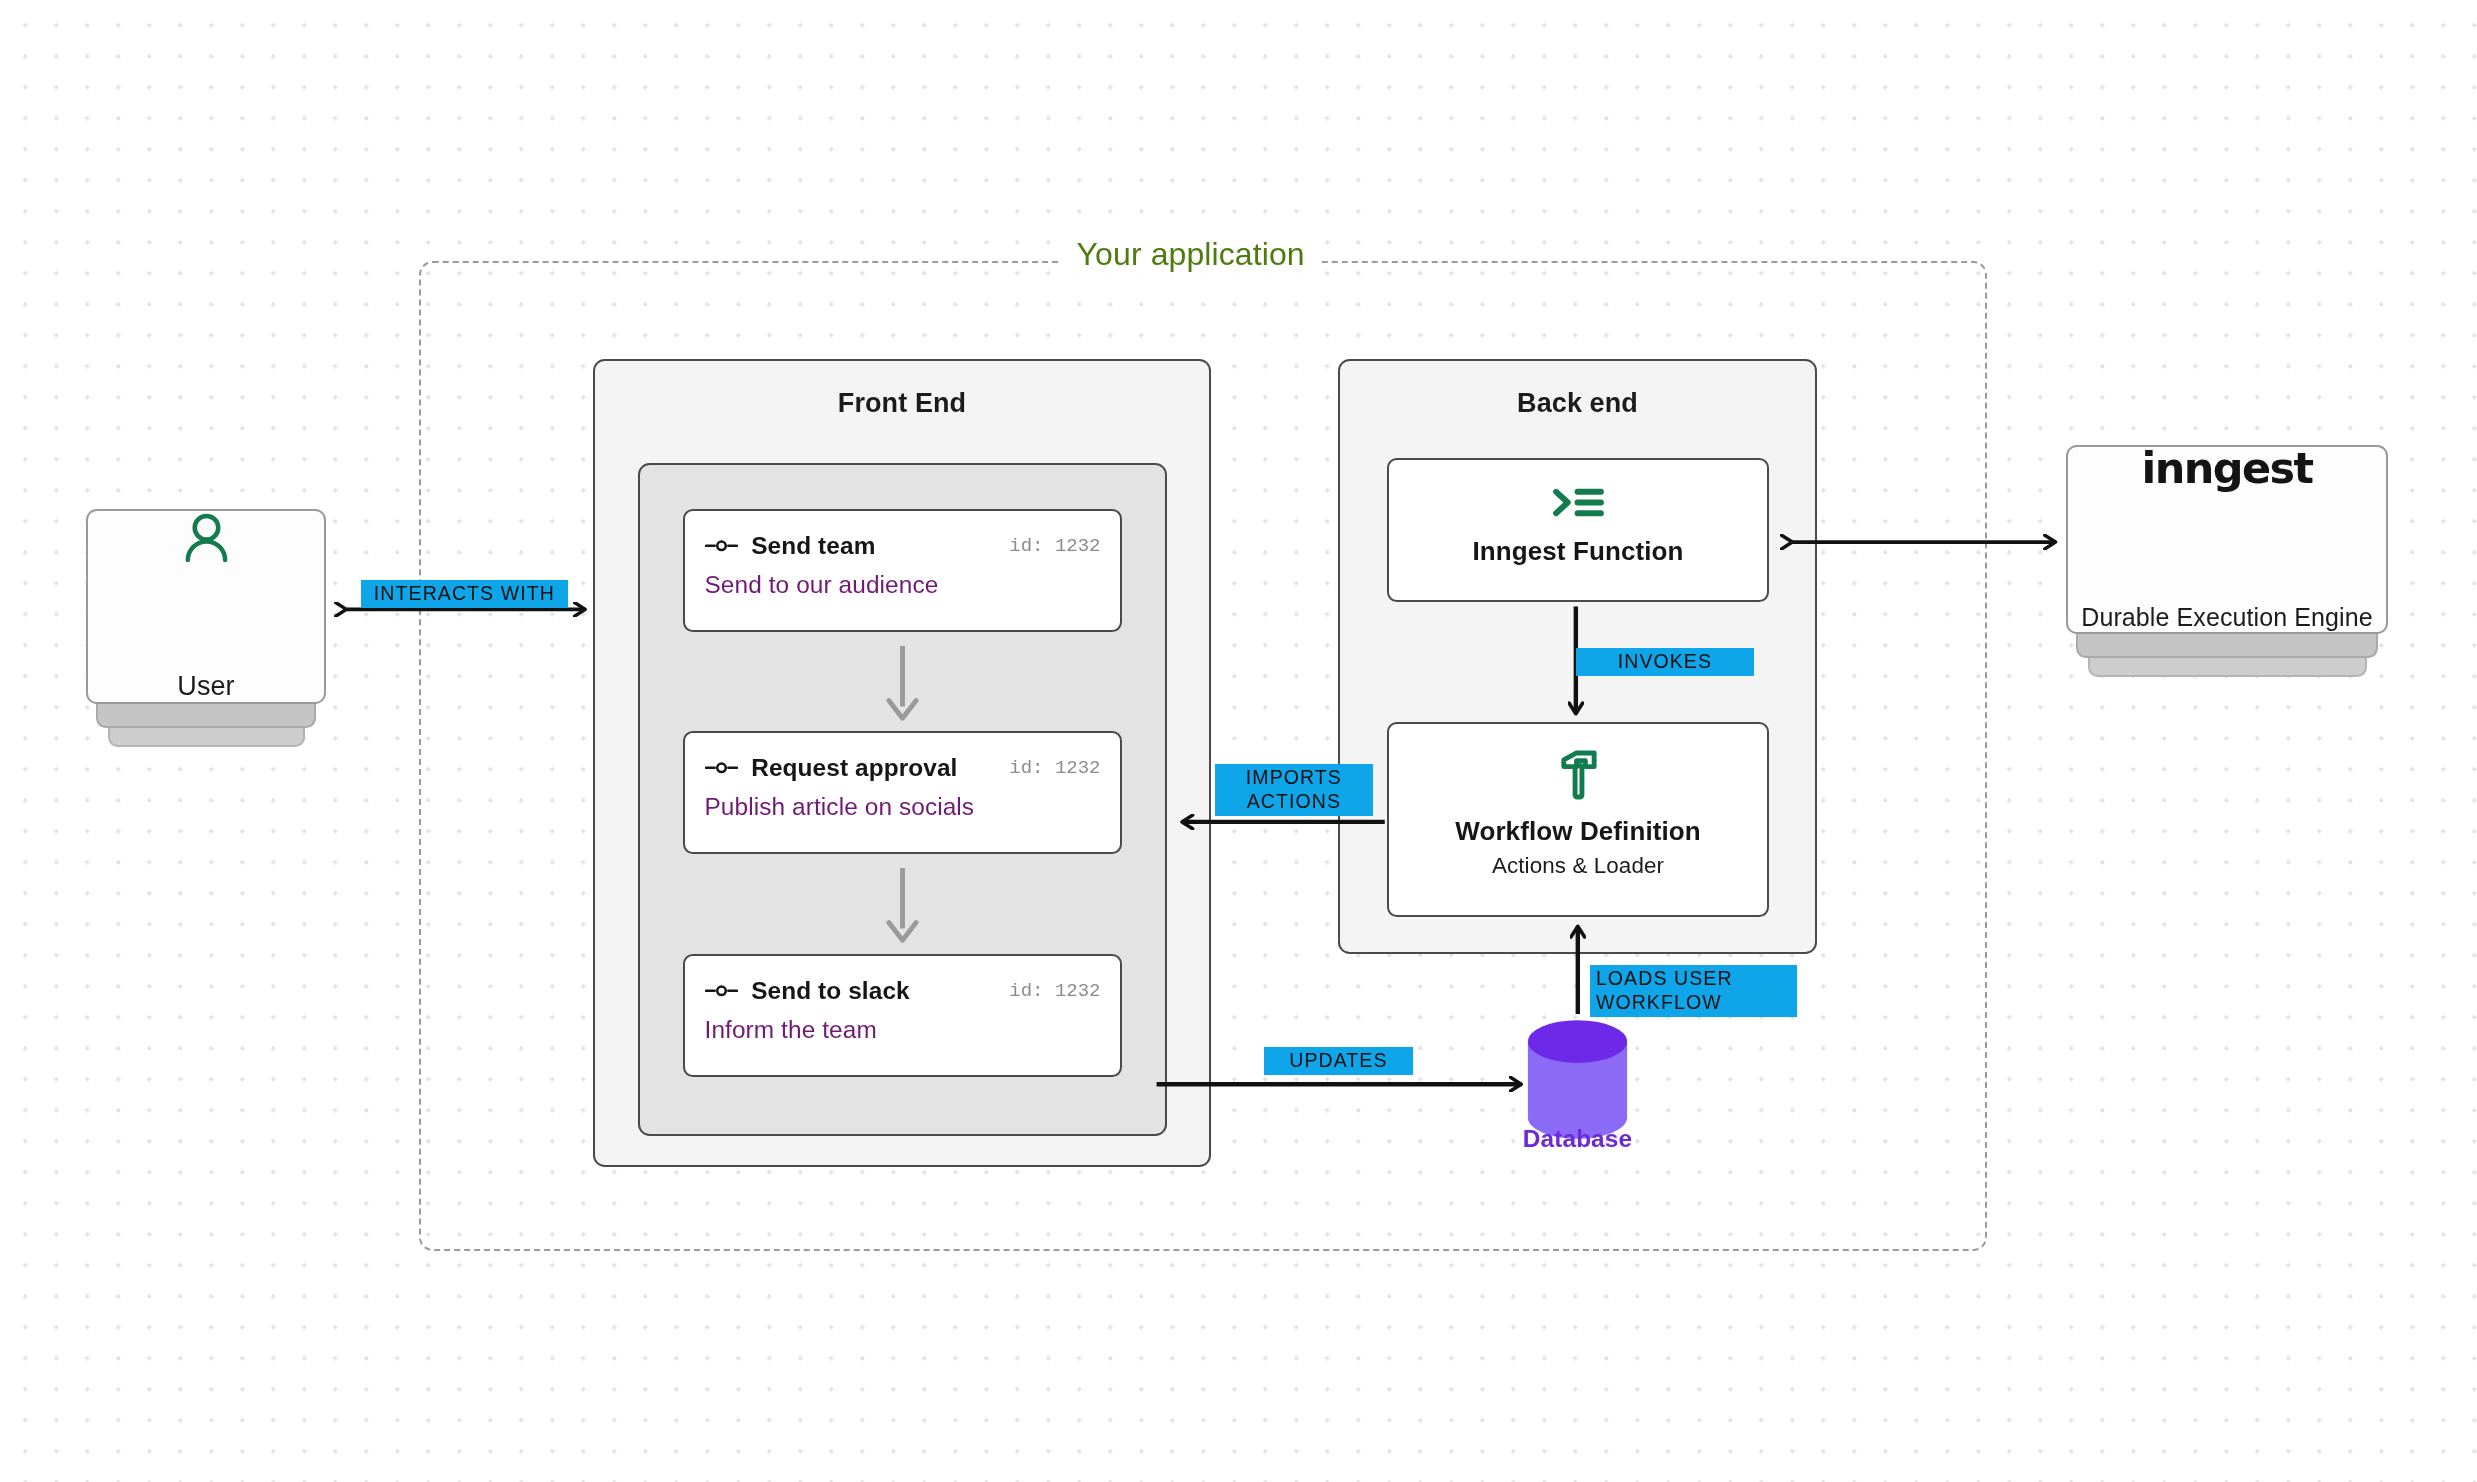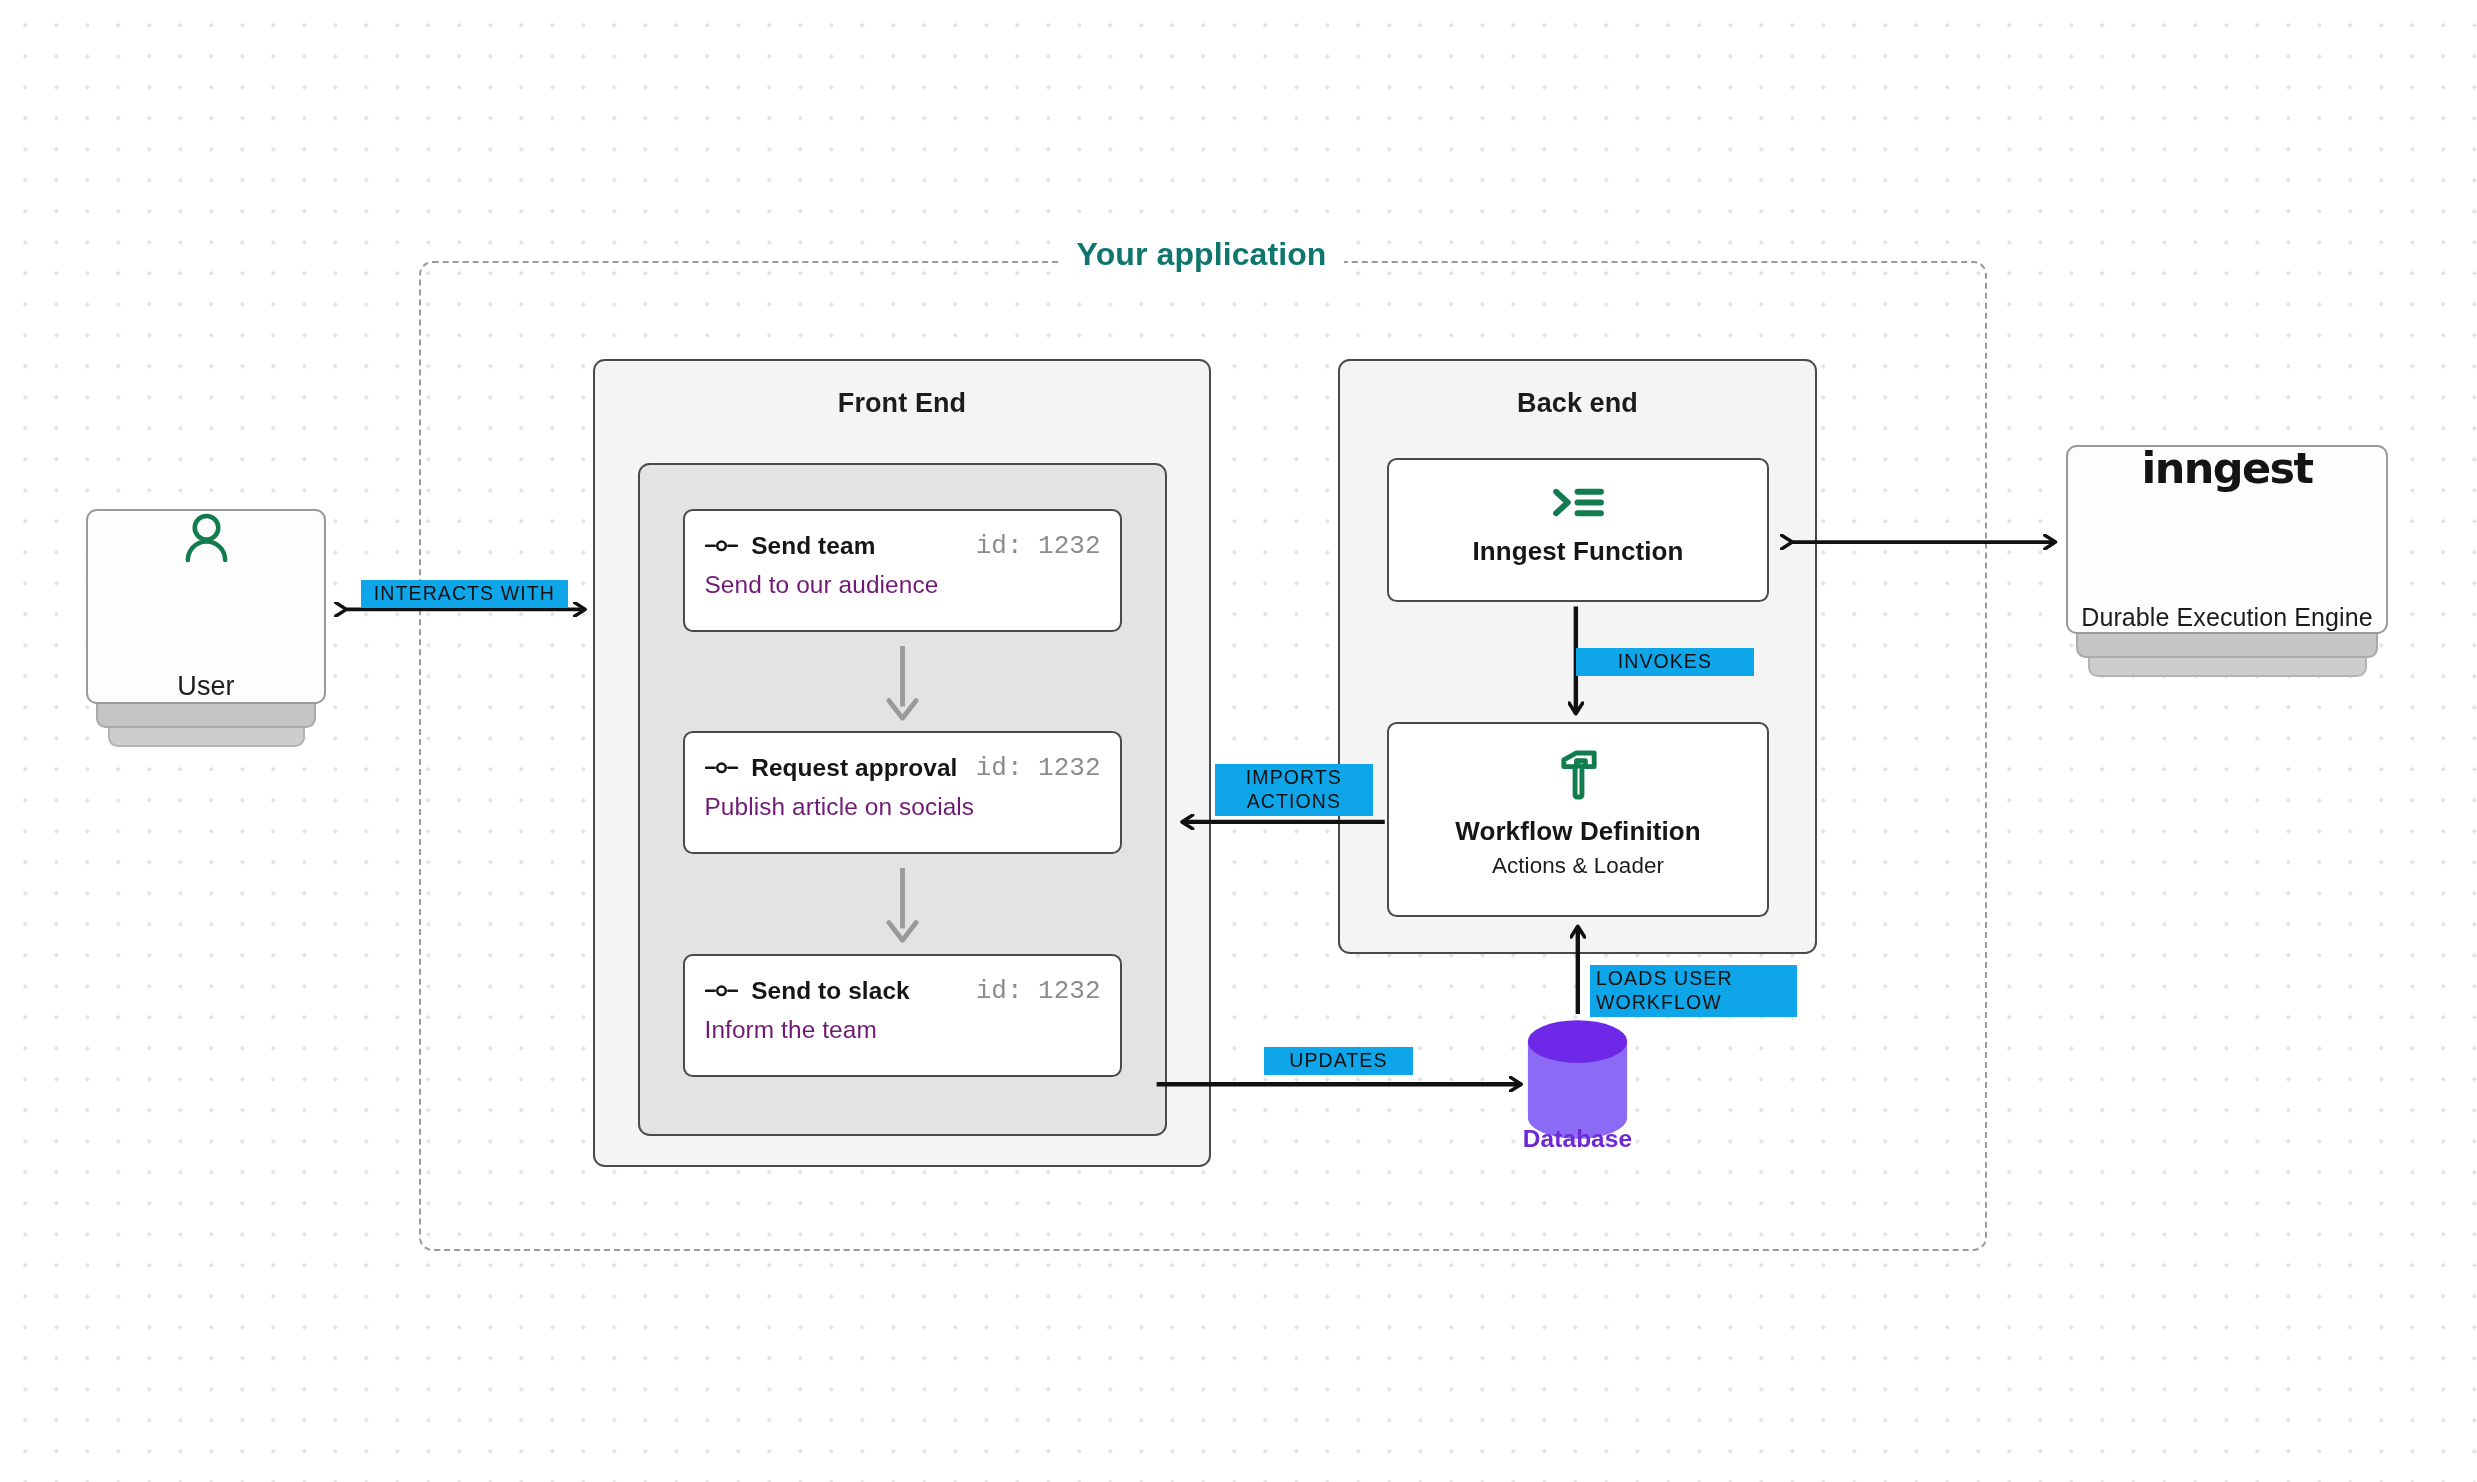--- a/index.html
+++ b/index.html
@@ -16,21 +16,21 @@
   }
   .stage{position:absolute;inset:0;}
 
   
   #app-container{
     position:absolute;left:419px;top:261px;width:1568px;height:990px;
     border:2.9px dashed #9a9a9a;border-radius:13.7px;box-sizing:border-box;
   }
   #app-title{
     position:absolute;left:1059px;top:234px;
-    font-size:32px;font-weight:700;color:#0f766e;
+    font-size:32px;font-weight:400;color:#4d7c0f;
     background:#ffffff;padding:2px 17.6px;white-space:nowrap;
     letter-spacing:0.1px;
   }
 
   
   .section{
     position:absolute;background:#f4f4f4;border:2.9px solid #4a4a4a;border-radius:11.7px;
     box-sizing:border-box;
   }
   .section-title{
@@ -59,21 +59,21 @@
   #step-1{top:731px;}
   #step-2{top:954px;}
 
   .step-head{display:flex;align-items:center;height:39px;}
   .step-node-icon{flex:0 0 auto;width:33px;height:15.6px;margin-right:13.7px;display:block;}
   .step-name{
     font-size:24.4px;font-weight:700;color:#161616;white-space:nowrap;letter-spacing:0.1px;
   }
   .step-id{
     margin-left:auto;font-family:"Liberation Mono", monospace;
-    font-size:26px;color:#8c8c8c;white-space:nowrap;padding-left:9.8px;
+    font-size:19px;color:#8c8c8c;white-space:nowrap;padding-left:9.8px;
   }
   .step-desc{
     margin-top:5.9px;font-size:24.4px;color:#701a75;letter-spacing:0.1px;white-space:nowrap;
   }
 
   
   .step-connector{position:absolute;left:883px;width:39px;height:78px;}
 
   
   .be-card{

